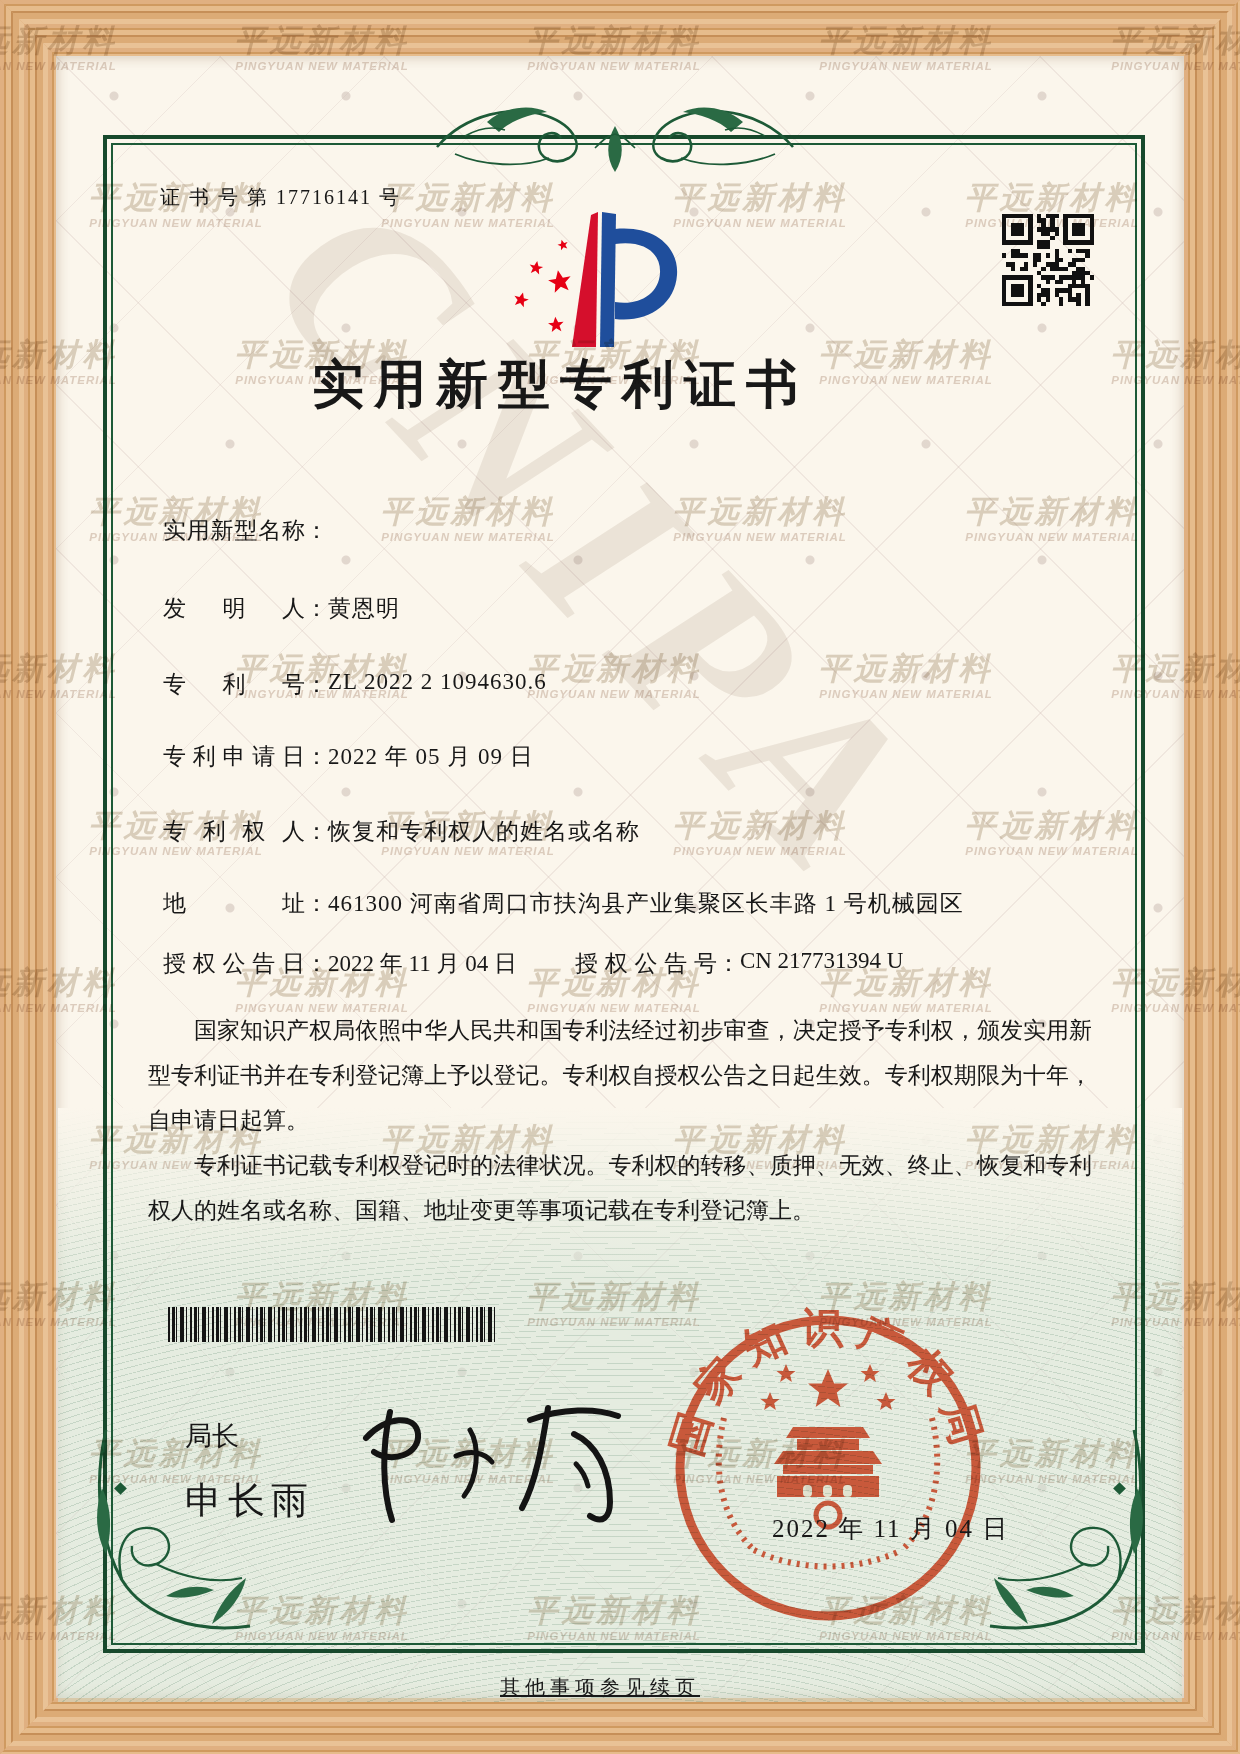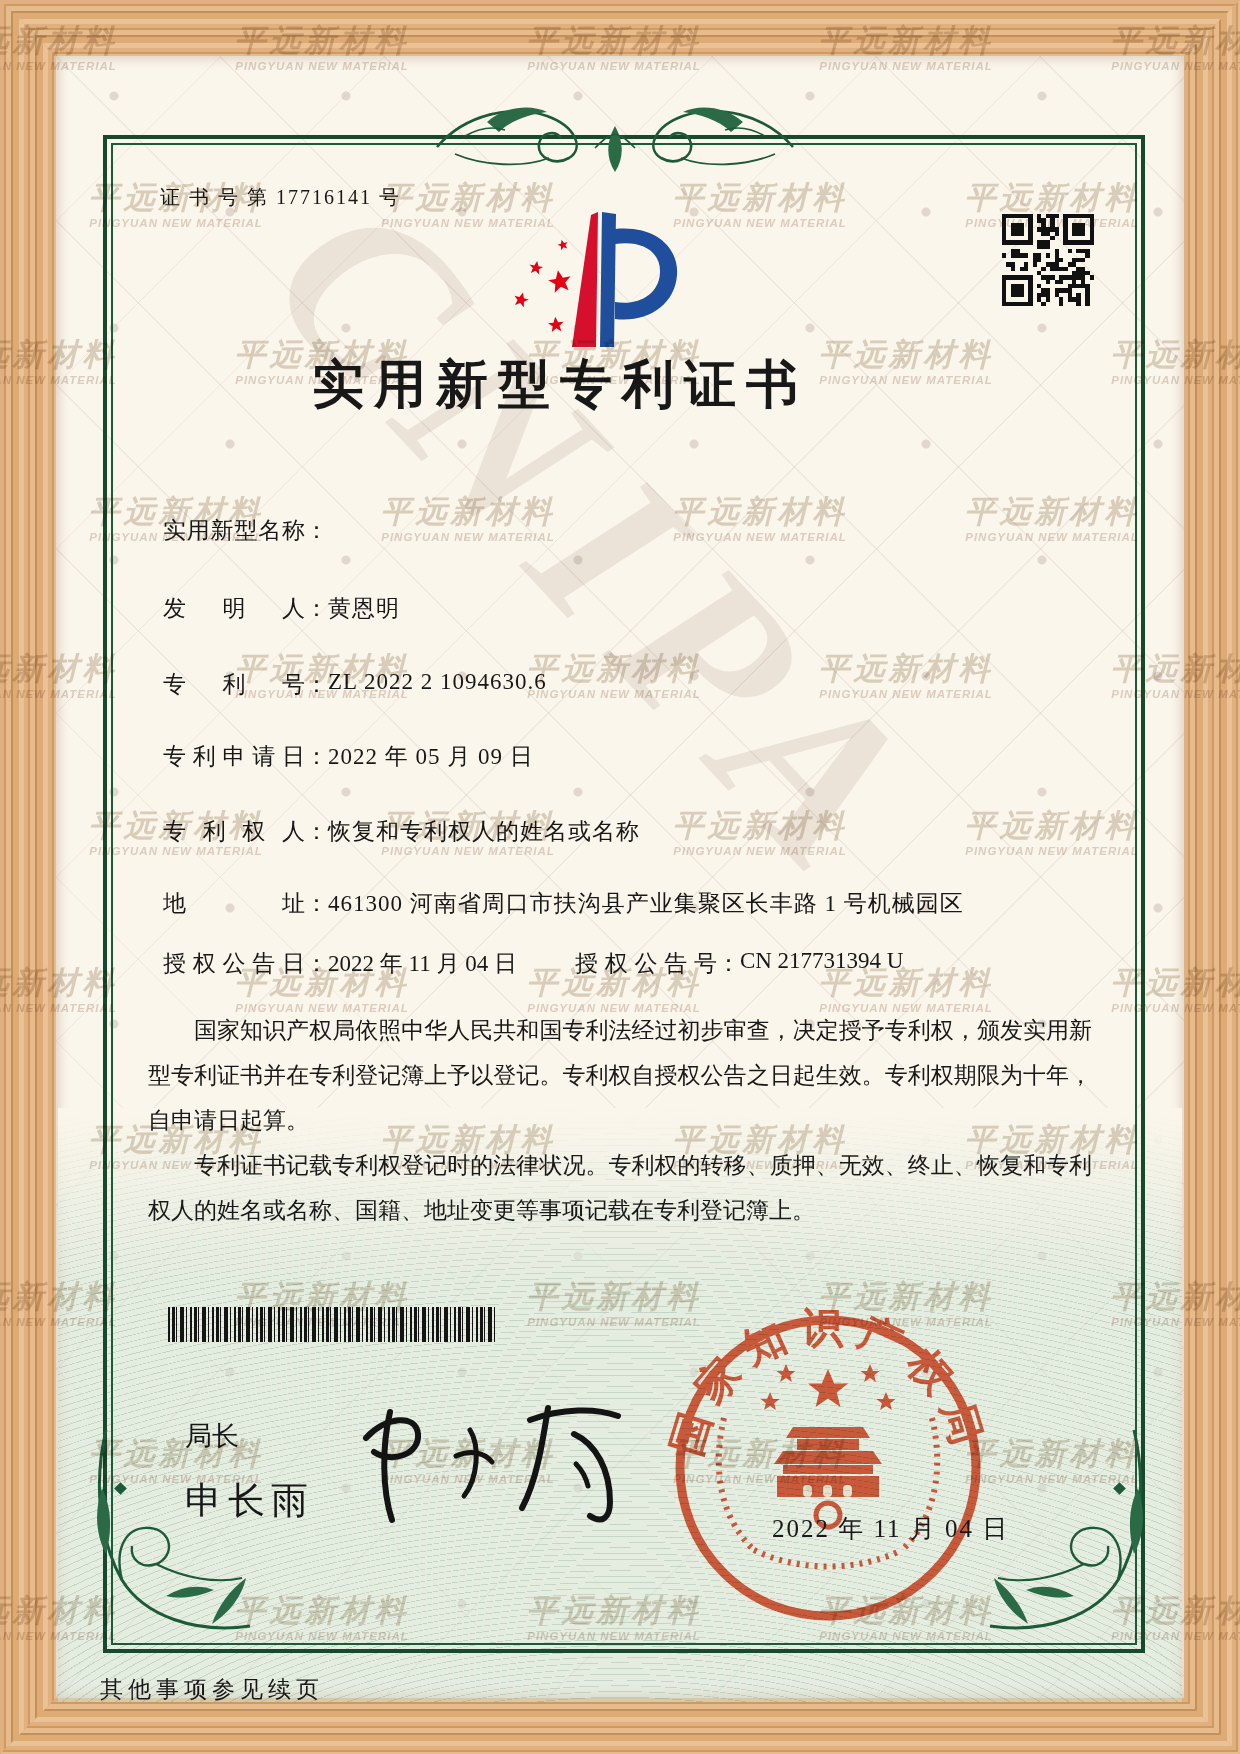--- a/index.html
+++ b/index.html
@@ -51,21 +51,21 @@
   #paragraphs{left:148px;top:1008px;width:944px;font-size:23px;line-height:45px;text-align:justify;}
   #paragraphs p{margin:0;text-indent:2em;}
   #barcode{position:absolute;left:168px;top:1307px;width:328px;height:35px;z-index:5;
     background:repeating-linear-gradient(90deg,#141414 0 2px,transparent 2px 4px,#141414 4px 7px,transparent 7px 8px,#141414 8px 9px,transparent 9px 12px,#141414 12px 16px,transparent 16px 18px,#141414 18px 19px,transparent 19px 22px);}
   #director-title{left:185px;top:1418px;font-size:27px;font-family:"Liberation Sans","DejaVu Sans",sans-serif;}
   #director-name{left:185px;top:1476px;font-size:37px;letter-spacing:6px;font-family:"Liberation Sans","DejaVu Sans",sans-serif;}
   #signature{position:absolute;left:352px;top:1386px;z-index:6;}
   #seal{position:absolute;left:658px;top:1298px;z-index:5;mix-blend-mode:multiply;opacity:.92;}
   #seal-date{left:772px;top:1512px;font-size:25px;letter-spacing:2px;z-index:6;}
   #page-footer{left:95px;top:1602px;width:1000px;text-align:center;font-size:22px;letter-spacing:2px;}
-  #continuation{left:100px;top:1674px;width:1000px;font-size:23px;letter-spacing:5px;}
+  #continuation{left:100px;top:1674px;width:1000px;text-align:center;font-size:20px;letter-spacing:5px;text-decoration:underline;}
   
   #logo{position:absolute;left:505px;top:205px;z-index:5;}
   #qr{position:absolute;left:1002px;top:214px;width:92px;height:92px;z-index:5;}
   
   #wm-layer{position:absolute;inset:0;z-index:8;pointer-events:none;mix-blend-mode:multiply;}
   .wm-tile{position:absolute;width:240px;text-align:center;transform:rotate(0deg);}
   .wm1{font-family:"Liberation Sans","DejaVu Sans",sans-serif;font-weight:bold;font-size:31px;
        letter-spacing:4px;color:#ddd5c9;font-style:italic;}
   .wm2{font-family:"Liberation Sans","DejaVu Sans",sans-serif;font-weight:bold;font-size:11.5px;
        letter-spacing:1px;color:#e0d4cd;font-style:italic;margin-top:-2px;}

